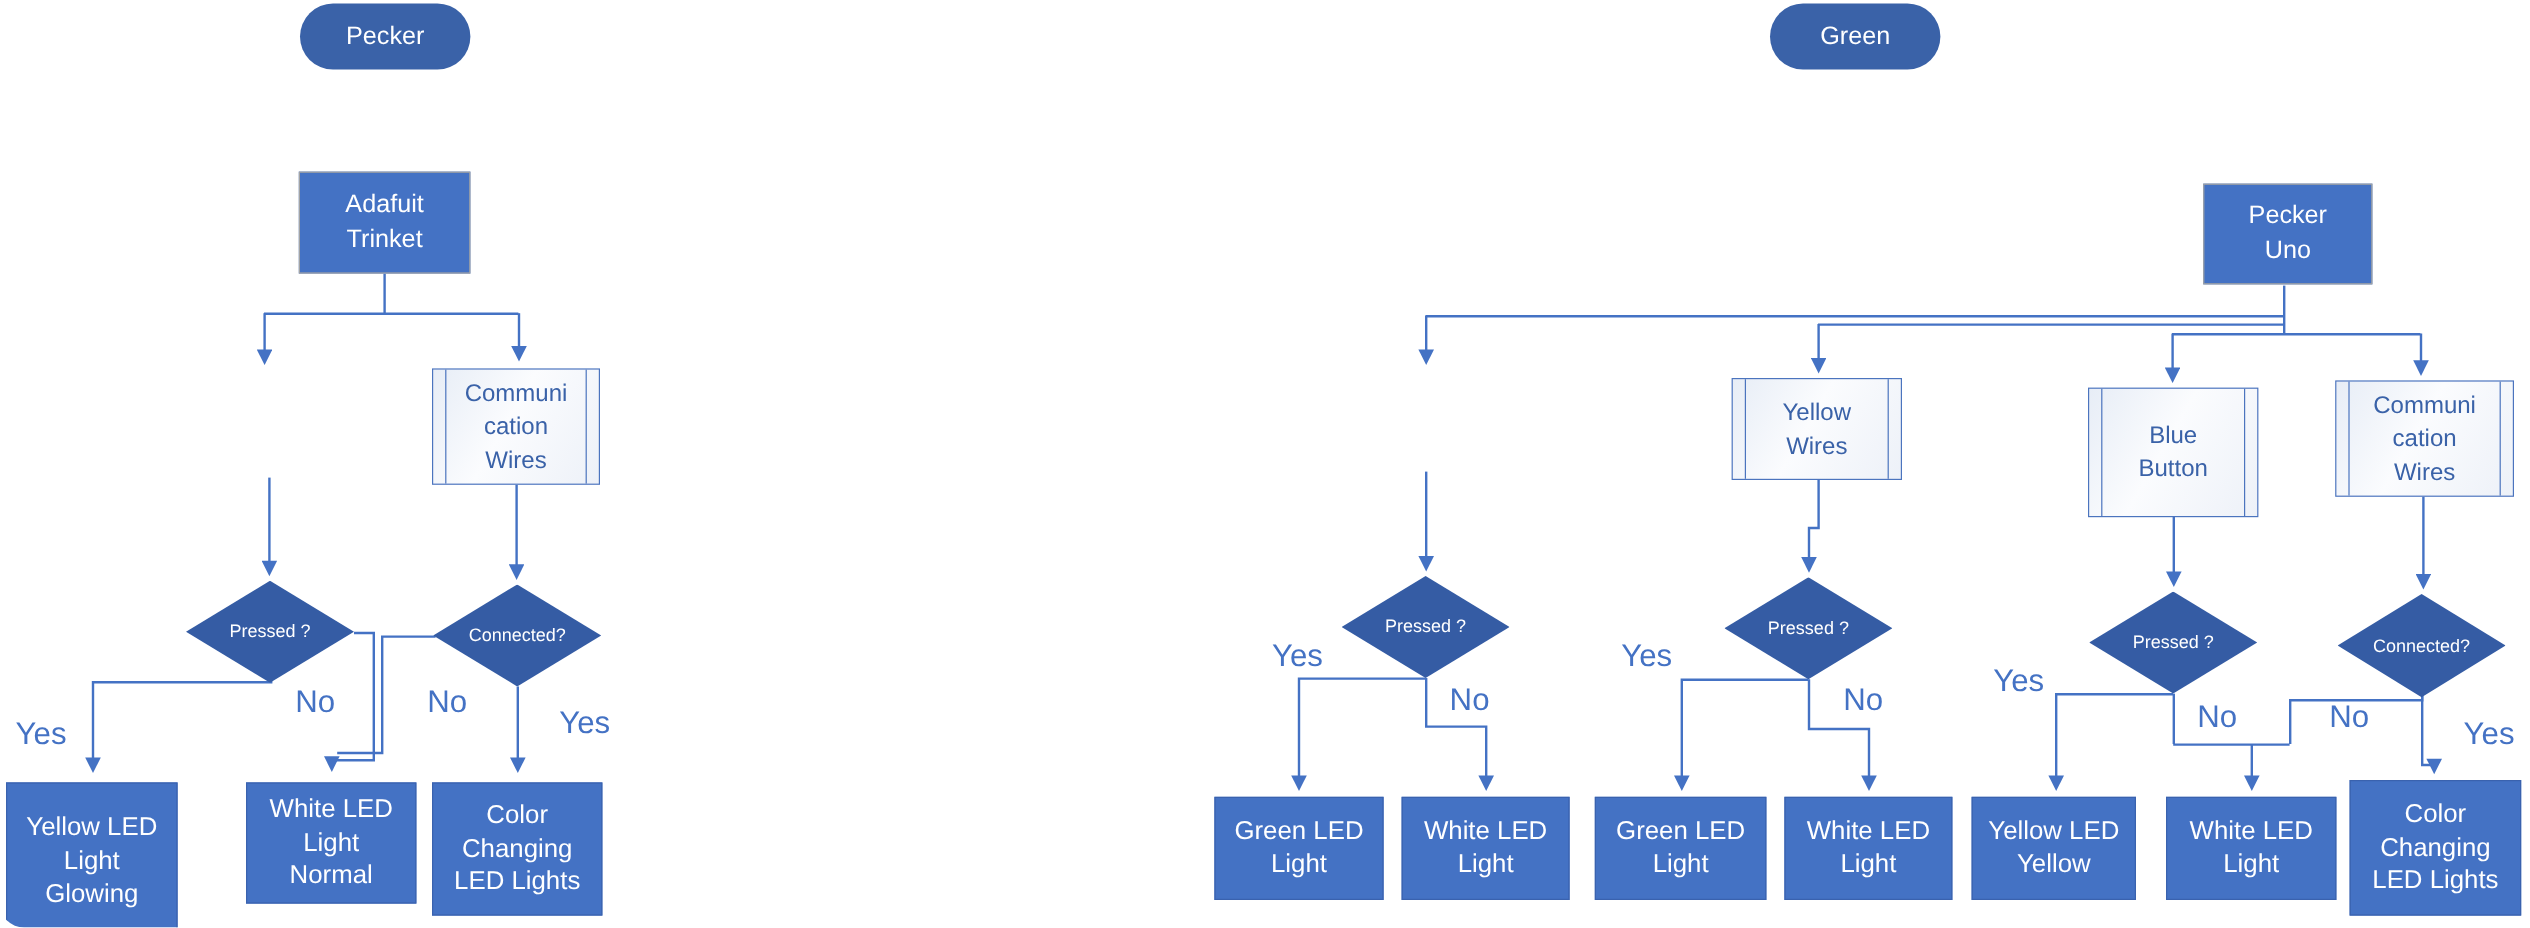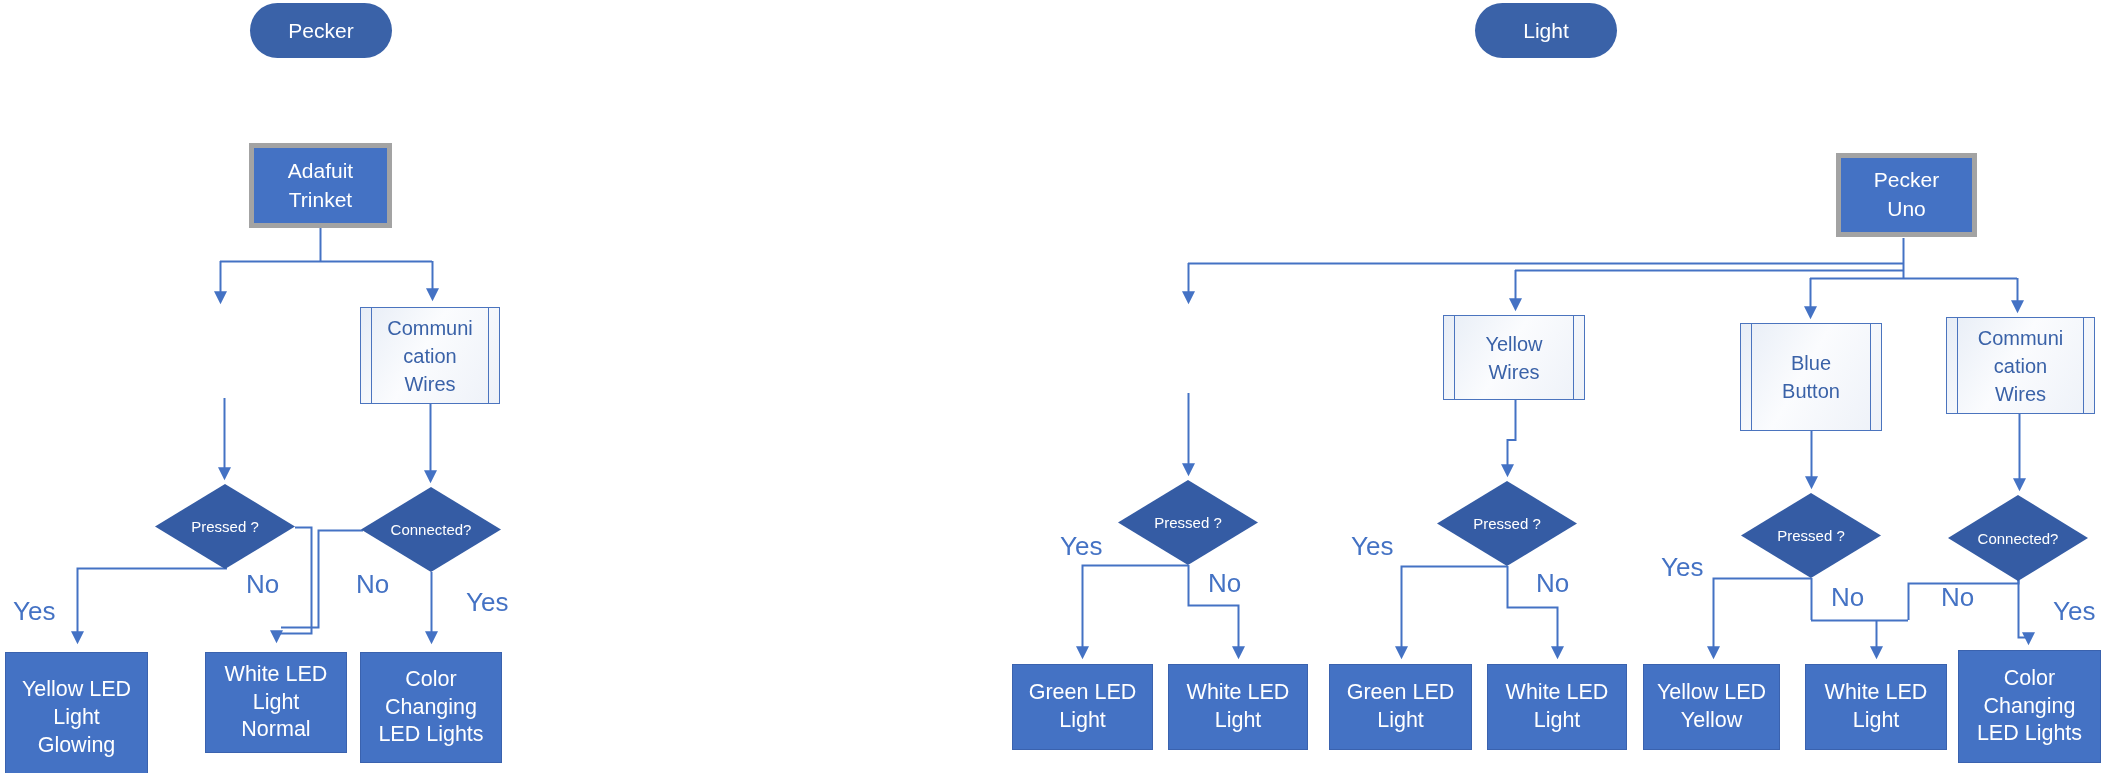--- a/index.html
+++ b/index.html
@@ -1,29 +1,29 @@
 <!DOCTYPE html>
 <html><head>
 <meta charset="utf-8">
 <style>
   html,body{margin:0;padding:0;background:#fff;}
   .canvas{
     position:relative;width:2108px;height:773px;background:#ffffff;
-    font-family:"Liberation Sans",sans-serif;overflow:hidden;
+    font-family:"Liberation Sans",sans-serif;overflow:hidden;border-radius:20px;
   }
   svg.wires{position:absolute;left:0;top:0;width:2108px;height:773px;}
   .node{
     position:absolute;display:flex;align-items:center;justify-content:center;
     text-align:center;box-sizing:border-box;
   }
   .title-pill{
     background:#3a62a8;color:#fff;border-radius:28px;font-size:21px;
   }
   .process{
-    background:#4472c4;border:5px solid #a3a3a3;color:#fff;
+    background:#4472c4;border:1px solid #a3a3a3;color:#fff;
     font-size:21px;line-height:1.38;padding:0 22px;
   }
   .result{
     background:#4472c4;border:1px solid #3a62ae;color:#fff;
     font-size:21.5px;line-height:1.3;padding:0 10px;
   }
   .predef{
     background:linear-gradient(120deg,#e7edf6 0%,#fbfcfe 45%,#edf1f8 100%);
     border:1.6px solid #4b74be;color:#3a62a8;
     font-size:20px;line-height:1.4;padding:0 26px;overflow-wrap:anywhere;
@@ -115,21 +115,21 @@
 
   <div class="node result" style="left:205px;top:652px;width:142px;height:101px">White LED Light Normal</div>
 
   <div class="node result" style="left:360px;top:652px;width:142px;height:111px">Color Changing LED Lights</div>
 
   <div class="edge-label" style="left:13px;top:598px">Yes</div>
   <div class="edge-label" style="left:246px;top:571px">No</div>
   <div class="edge-label" style="left:356px;top:571px">No</div>
   <div class="edge-label" style="left:466px;top:589px">Yes</div>
 
-  <div class="node title-pill" style="left:1475px;top:3px;width:142px;height:55px">Light</div>
+  <div class="node title-pill" style="left:1475px;top:3px;width:142px;height:55px">Green</div>
 
   <div class="node process" style="left:1836px;top:153px;width:141px;height:84px">Pecker Uno</div>
 
 
   <div class="node predef" style="left:1443px;top:315px;width:142px;height:85px">
     <div class="bar bar-l"></div>
     <div class="bar bar-r"></div>
     <span>Yellow Wires</span>
   </div>
 

